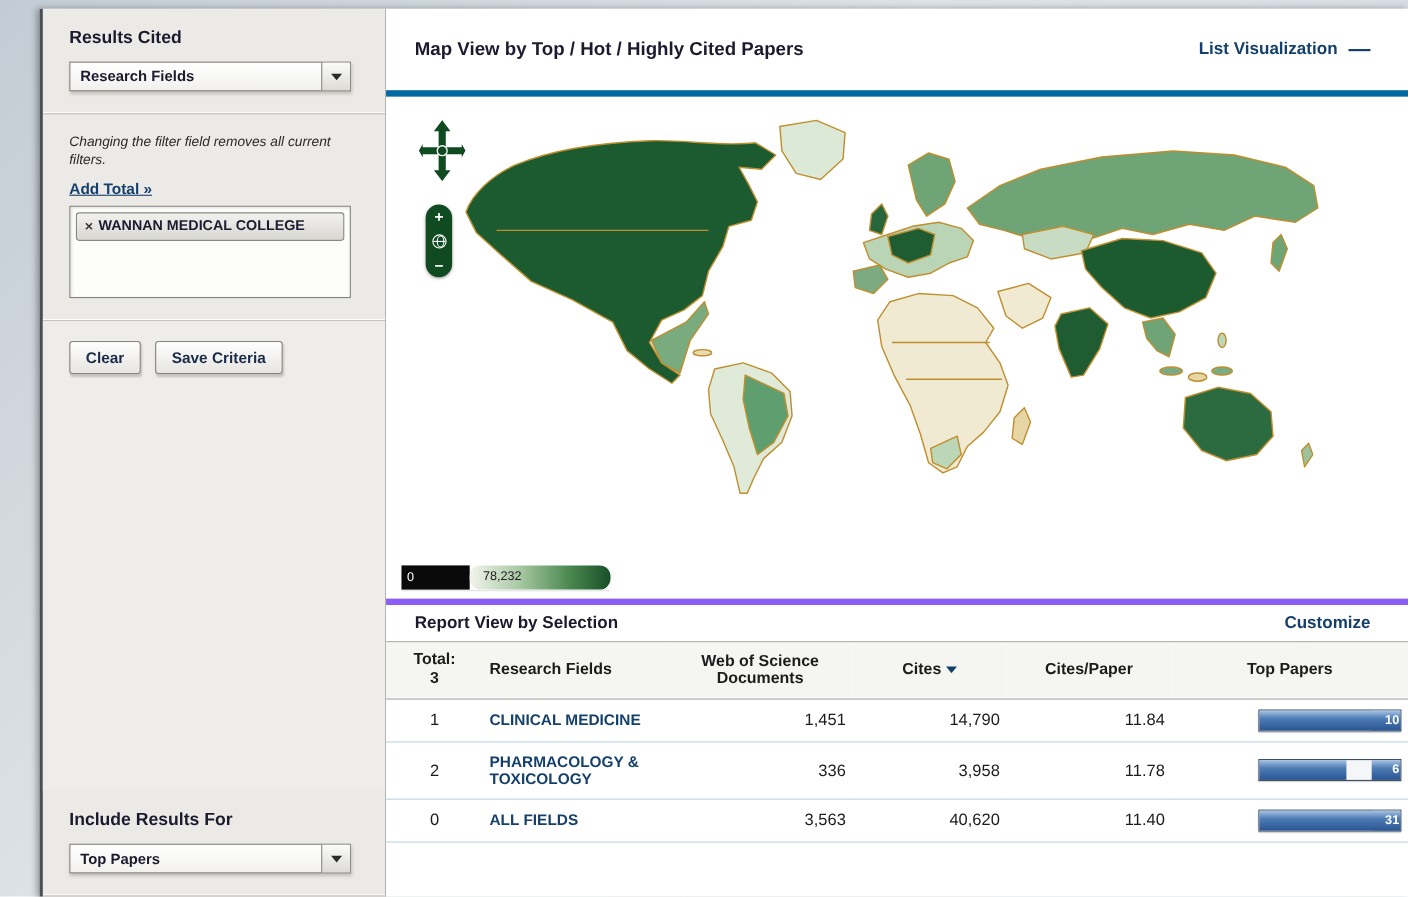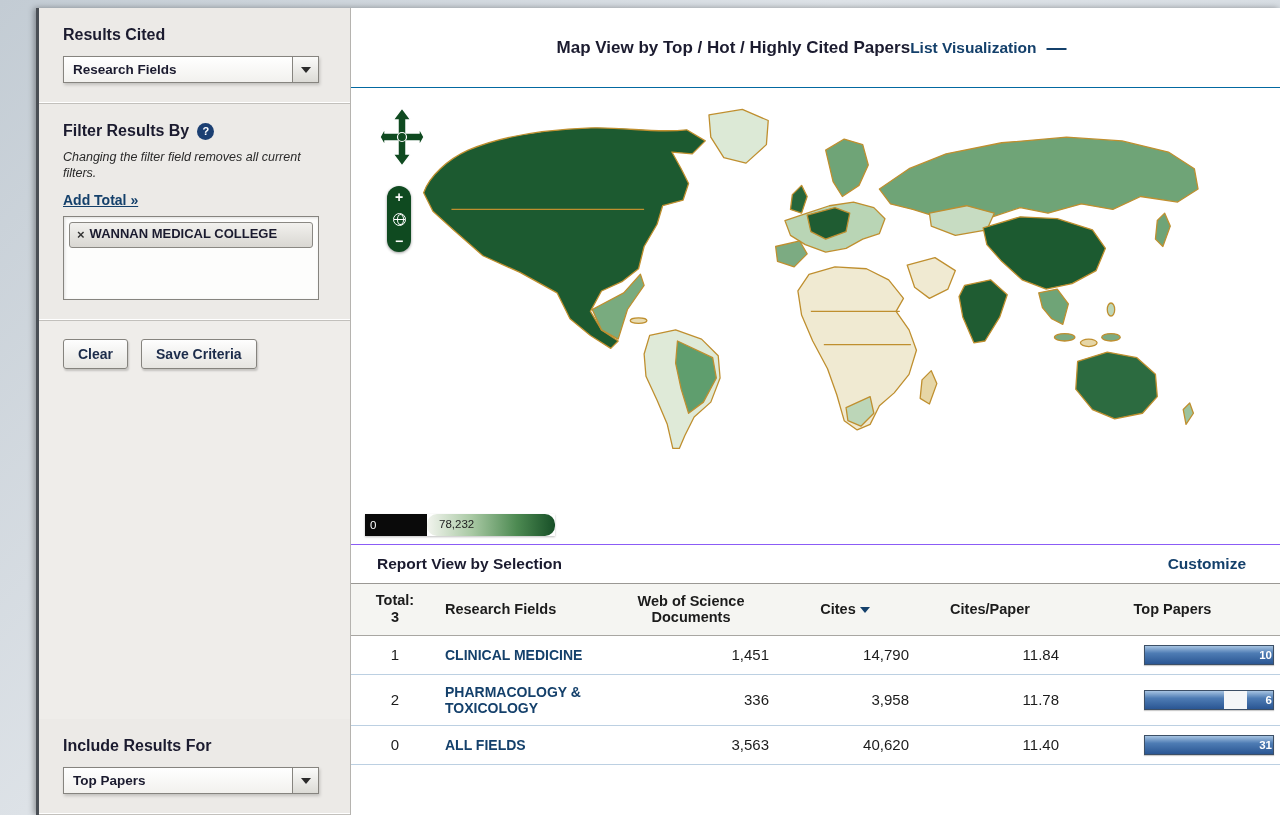--- a/index.html
+++ b/index.html
@@ -31,21 +31,21 @@
                 border-radius:3px; padding:4px 7px; width:100%; cursor:pointer; }
   .tag-x { font-size:13px; font-weight:bold; color:#333; line-height:1.2; cursor:pointer; }
   .tag-text { font-size:13px; font-weight:bold; color:#1b1b2f; line-height:1.15; text-transform:uppercase; }
 
   .btn-row { display:flex; gap:13px; }
   .btn { background:linear-gradient(#fefefe,#e6e5e1); border:1px solid #85837e; border-radius:3px; padding:6px 14px;
          font-size:14px; font-weight:bold; color:#1b2b4a; box-shadow:1px 2px 2px rgba(0,0,0,.18); cursor:pointer; font-family:inherit; }
 
   
   .main { flex:1; background:#fff; display:flex; flex-direction:column; position:relative; }
-  .viz-header { height:80px; display:flex; align-items:center; justify-content:center; padding:0 34px 0 26px; border-bottom:1px solid #0369a1; }
+  .viz-header { height:80px; display:flex; align-items:center; justify-content:space-between; padding:0 34px 0 26px; border-bottom:6px solid #0369a1; }
   .viz-title { font-size:17px; font-weight:bold; color:#1b1b2f; }
   .hide-link { font-size:15.5px; font-weight:bold; color:#14406b; cursor:pointer; display:flex; align-items:center; gap:10px; }
   .hide-dash { font-size:20px; font-weight:bold; color:#14406b; }
 
   .map-region { position:relative; height:456px; background:#fff; }
   .map-canvas { position:absolute; left:58px; top:14px; width:800px; height:352px; }
 
   .pan-ctl { position:absolute; left:28px; top:18px; width:46px; height:72px; cursor:pointer; }
   .zoom-ctl { position:absolute; left:36px; top:98px; width:24px; height:66px; background:#0f4a20; border-radius:12px;
               display:flex; flex-direction:column; align-items:center; justify-content:space-between; padding:4px 0; cursor:pointer;
@@ -54,21 +54,21 @@
   .globe { width:13px; height:13px; border-radius:50%; border:1.5px solid #fff; position:relative; }
   .globe::before { content:""; position:absolute; left:50%; top:0; bottom:0; width:5px; margin-left:-2.5px; border-radius:50%; border:1px solid #fff; }
   .globe::after { content:""; position:absolute; top:50%; left:0; right:0; border-top:1px solid #fff; }
 
   .legend { position:absolute; left:14px; top:426px; display:flex; height:22px; width:190px; box-shadow:0 1px 2px rgba(0,0,0,.25); }
   .legend-zero { background:#0a0a0a; color:#fff; font-size:11.5px; width:62px; display:flex; align-items:center; padding-left:5px; }
   .legend-grad { flex:1; background:linear-gradient(90deg,#f2f4ee,#a9c9a4 35%,#4d8a52 70%,#174f27); position:relative;border-radius:10px; }
   .legend-max { position:absolute; left:12px; top:4px; font-size:11.5px; color:#222; }
 
   .report-header { height:40px; display:flex; align-items:center; justify-content:space-between; padding:0 34px 0 26px;
-                   border-top:1px solid #8b5cf6; border-bottom:1px solid #9a9894;text-align:center; }
+                   border-top:6px solid #8b5cf6; border-bottom:1px solid #9a9894;text-align:center; }
   .report-title { font-size:15.5px; font-weight:bold; color:#1b1b2f; }
   .customize-link { font-size:15.5px; font-weight:bold; color:#14406b; cursor:pointer; }
 
   table.report { width:100%; border-collapse:collapse; table-layout:fixed; }
   table.report th { background:#f5f5f2; border-bottom:1px solid #a8a6a2; font-size:14.5px; color:#1c1c1c;
                     font-weight:bold; padding:8px 6px; vertical-align:middle; }
   table.report td { border-bottom:1px solid #bcd0e2; font-size:15px; color:#1c1c1c; padding:9px 6px; vertical-align:middle; background:#fff; }
   .col-rank   { width:88px; }
   .col-field  { width:168px; }
   .col-docs   { width:168px; }
@@ -101,24 +101,20 @@
       <div class="side-h">Results Cited</div>
       <div class="dropdown">
         <span class="dd-label">Research Fields</span>
         <span class="dd-btn">
           <span class="dd-caret"></span>
         </span>
       </div>
     </div>
 
     <div class="side-section">
-      <div class="filter-head">
-        <span class="side-h" style="margin-bottom:0">Filter Results By</span>
-        <span class="help-icon">?</span>
-      </div>
       <div class="filter-note">Changing the filter field removes all current filters.</div>
       <a class="add-filter">Add Total »</a>
       <div class="filter-box">
         <div class="filter-tag">
           <span class="tag-x">×</span>
           <span class="tag-text">WANNAN MEDICAL COLLEGE</span>
         </div>
       </div>
     </div>
 

